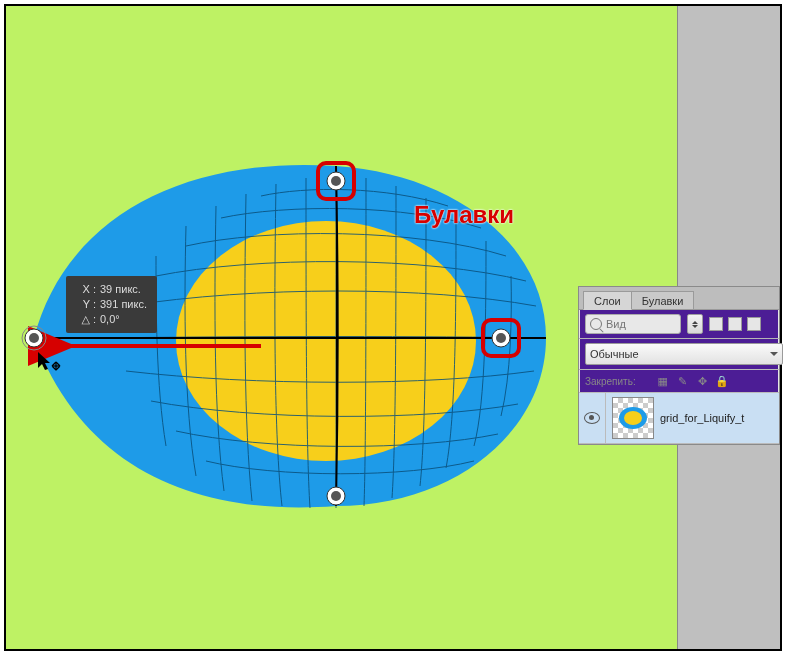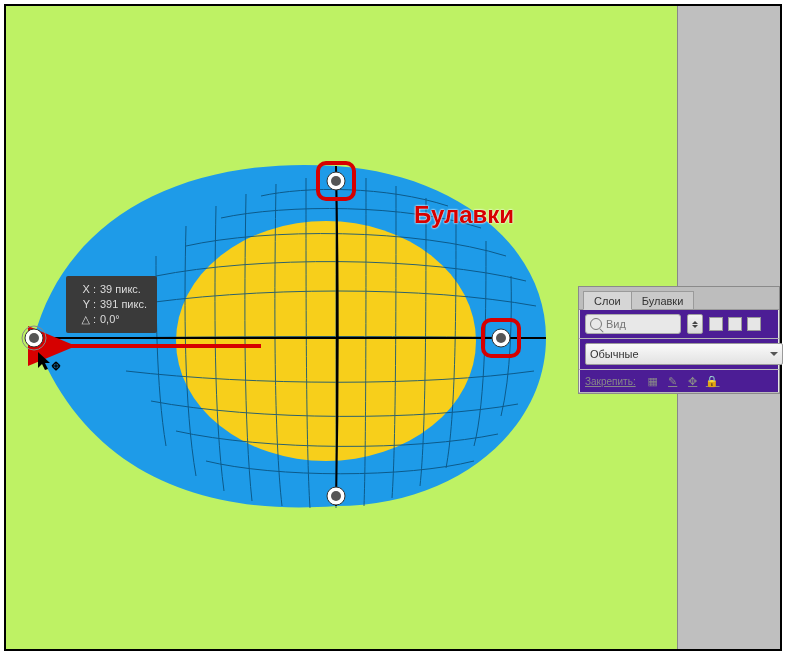--- a/index.html
+++ b/index.html
@@ -144,23 +144,22 @@
     background:linear-gradient(#fafafa,#e2e2e2);
     border:1px solid #9a9a9a;
     border-radius:2px;
     display:flex; align-items:center; justify-content:space-between;
     padding:0 4px; font-size:11px; color:#333;
   }
   .blend-select::after{content:"";border:4px solid transparent; border-top-color:#555; margin-top:3px;}
   .lock-row {
     padding: 4px 6px;
     font-size:10px; color:#888;
-    display:flex; align-items:center; gap:10px;
+    display:flex; align-items:center; gap:20px;
     border-bottom:1px solid #bbb;
-    text-decoration:underline;
   }
   .lock-icons { display:flex; gap:6px;}
   .li { width:14px; height:14px; display:flex;align-items:center;justify-content:center;color:#888;font-size:11px;}
   .layer-list { }
   .layer-item {
     display:flex; align-items:center;
     height:50px;
     border-bottom:1px solid #bbb;
     background:#d6d6d6;
   }
@@ -336,16 +335,25 @@
       <span>Закрепить:</span>
       <div class="lock-icons">
         <span class="li">▦</span>
         <span class="li">✎</span>
         <span class="li">✥</span>
         <span class="li">🔒</span>
       </div>
     </div>
 
     <div class="layer-list">
+      <div class="layer-item selected">
+        <div class="vis-col">
+          <span class="eye"></span>
+        </div>
+        <div class="thumb checker">
+          <div class="mini-shape"></div>
+        </div>
+        <span class="layer-name">grid_for_Liquify_t</span>
+      </div>
     </div>
   </div>
 
 </div>
 
 </body></html>

